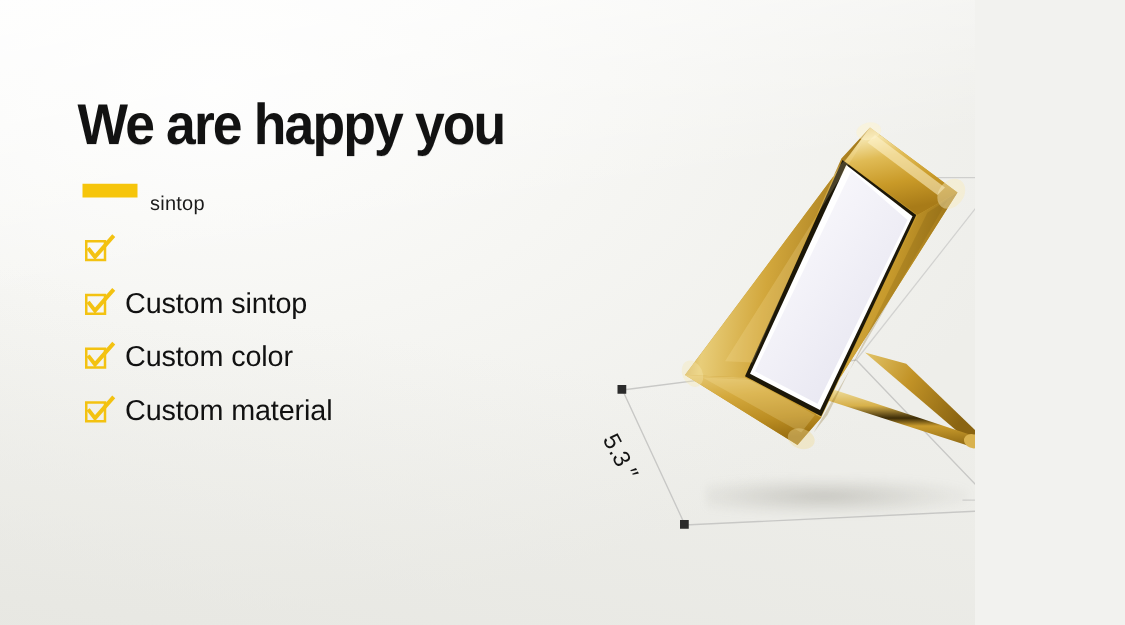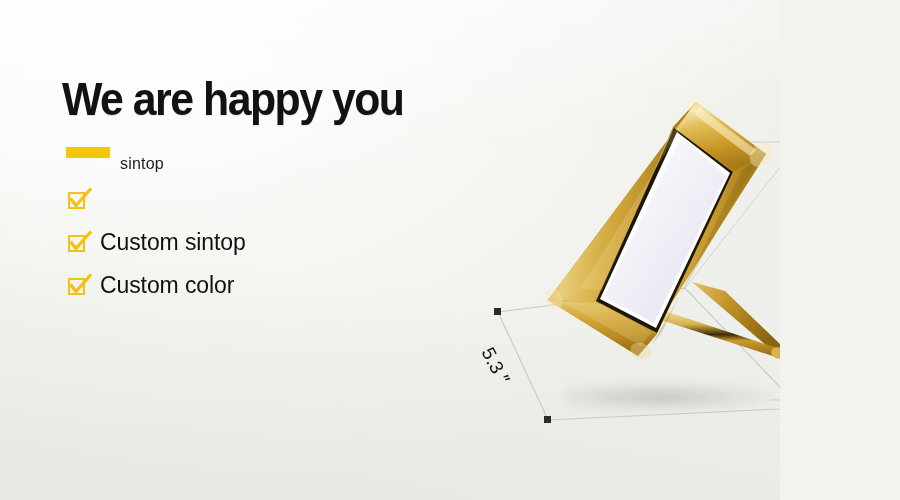--- a/index.html
+++ b/index.html
@@ -209,20 +209,29 @@
     <li class="feature-item">
       <span class="check-box">
         <span class="box-outline"></span>
         <svg width="26" height="26" viewBox="0 0 26 26" aria-hidden="true">
           <path d="M3.5 11.5 L9 18.5 L24 1.5" fill="none" stroke="#f3c211" stroke-width="3.2" stroke-linecap="butt" stroke-linejoin="miter"></path>
         </svg>
       </span>
       <span class="feature-label">Custom color</span>
     </li>
 
+    <li class="feature-item">
+      <span class="check-box">
+        <span class="box-outline"></span>
+        <svg width="26" height="26" viewBox="0 0 26 26" aria-hidden="true">
+          <path d="M3.5 11.5 L9 18.5 L24 1.5" fill="none" stroke="#f3c211" stroke-width="3.2" stroke-linecap="butt" stroke-linejoin="miter"></path>
+        </svg>
+      </span>
+      <span class="feature-label">Custom material</span>
+    </li>
 
 
   </ul>
 
   <div id="product-area">
 
     <svg id="floor-quad" viewBox="0 0 430 400">
 
       <path d="M 28 222 L 215 198 L 330 318 L 78 330 Z" fill="none" stroke="#c8c8c6" stroke-width="1.1"></path>
 

